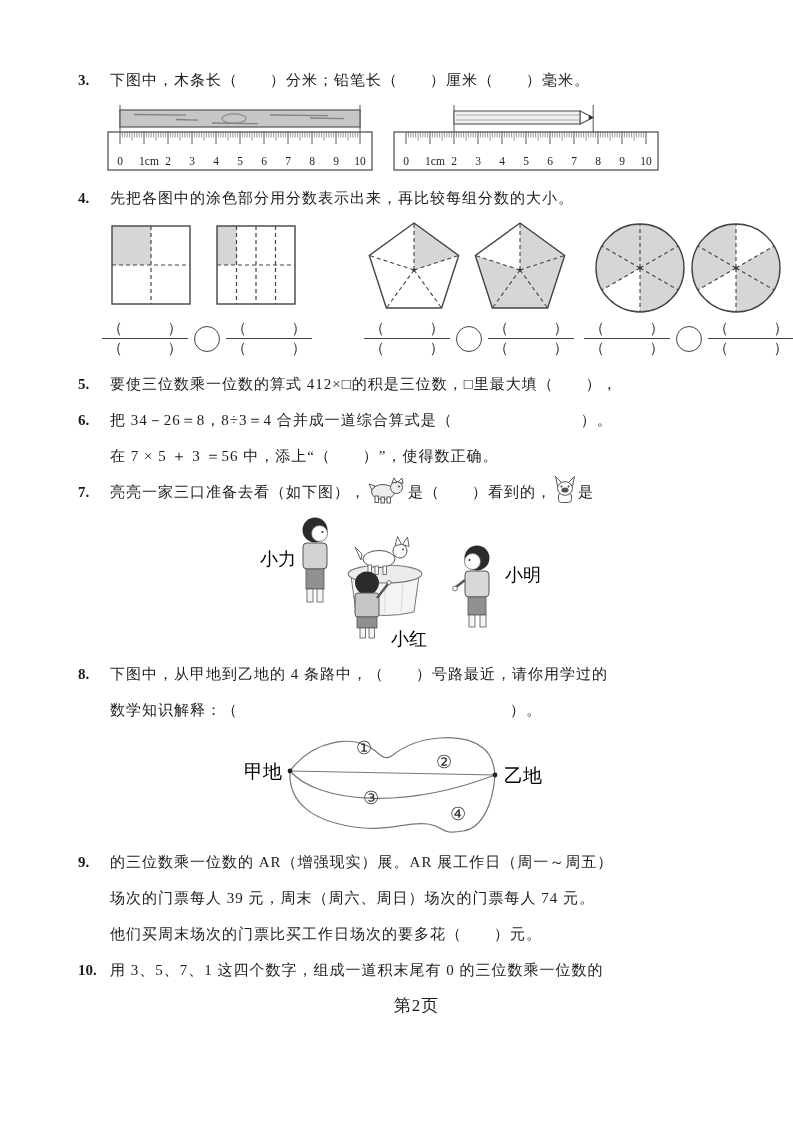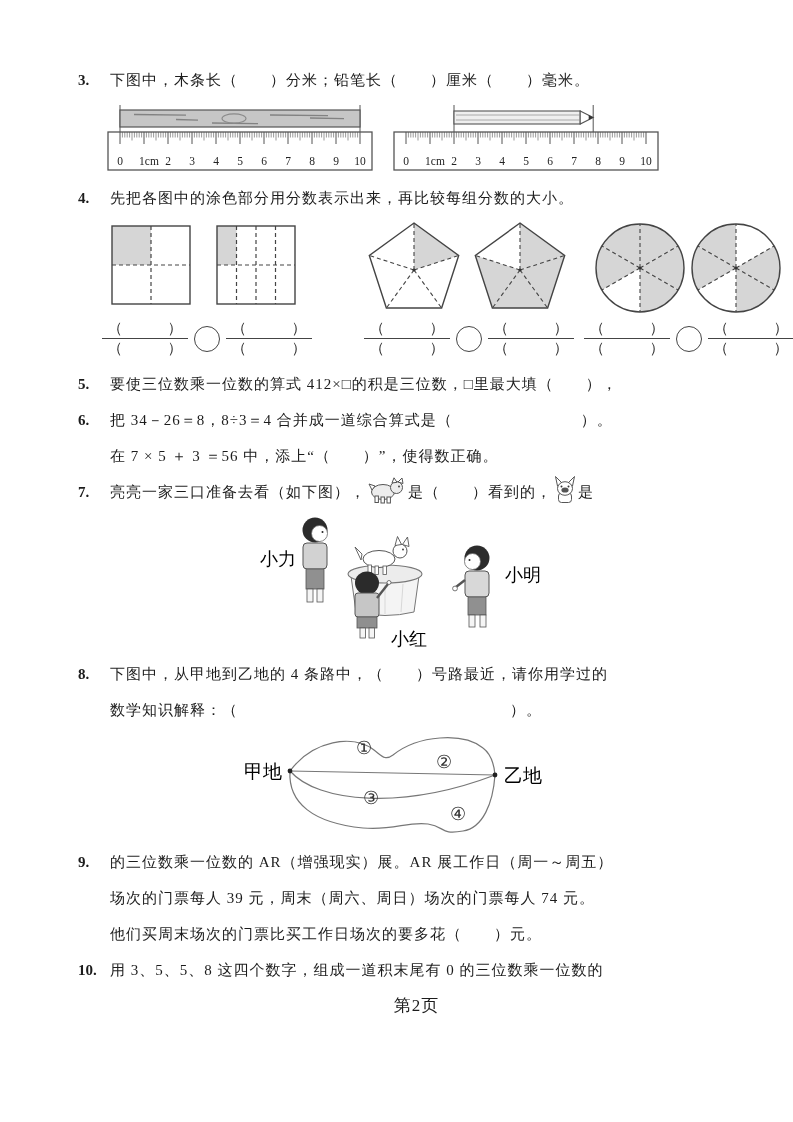--- a/index.html
+++ b/index.html
@@ -486,17 +486,17 @@
       <text x="258" y="40" font-size="18" fill="#333">②</text>
       <text x="185" y="76" font-size="18" fill="#333">③</text>
       <text x="272" y="92" font-size="18" fill="#333">④</text>
     </svg>
   </div>
 
   <p class="ln first"><span class="num">9.</span><span>的三位数乘一位数的 AR（增强现实）展。AR 展工作日（周一～周五）</span></p>
   <p class="ln">场次的门票每人 39 元，周末（周六、周日）场次的门票每人 74 元。</p>
   <p class="ln">他们买周末场次的门票比买工作日场次的要多花（　　）元。</p>
 
-  <p class="ln first"><span class="num">10.</span><span>用 3、5、5、8 这四个数字，组成一道积末尾有 0 的三位数乘一位数的</span></p>
+  <p class="ln first"><span class="num">10.</span><span>用 3、5、7、1 这四个数字，组成一道积末尾有 0 的三位数乘一位数的</span></p>
 
   <div class="footer"><span>第2页</span></div>
  </div>
 </div>
 
 </body></html>

